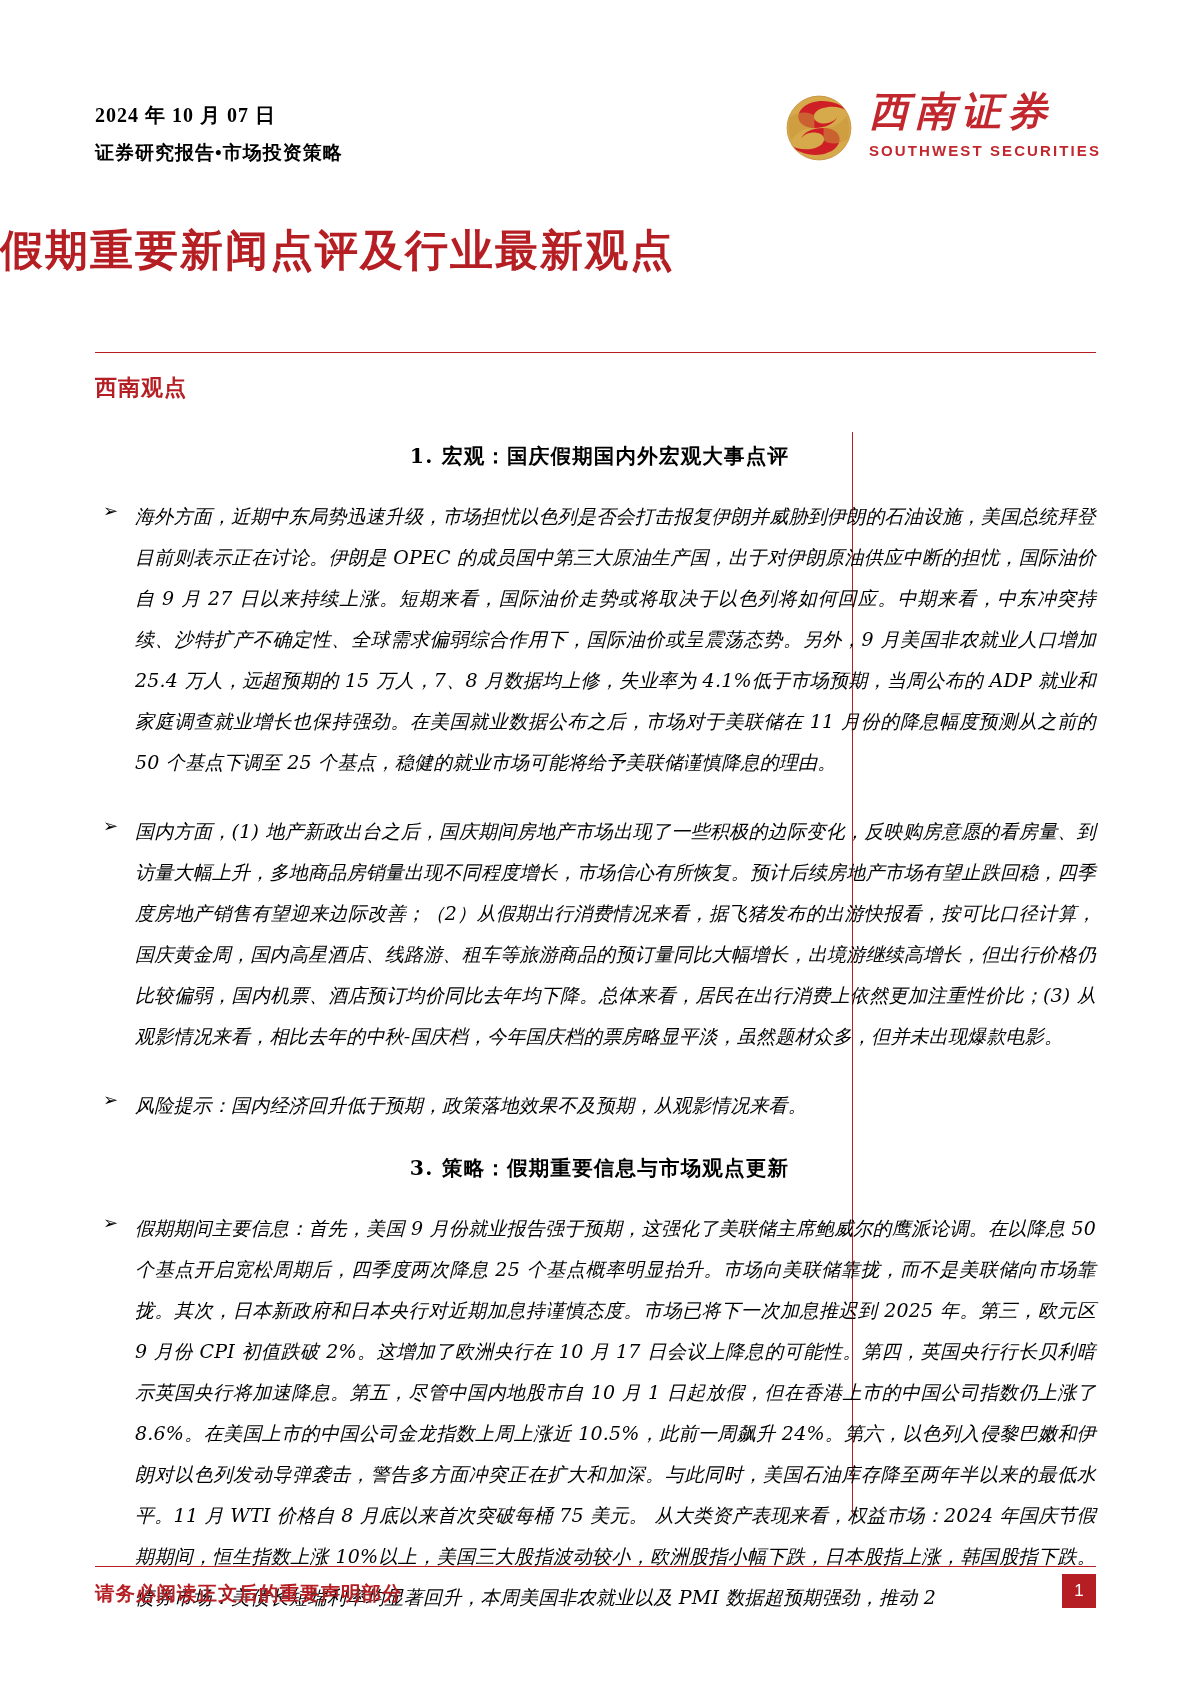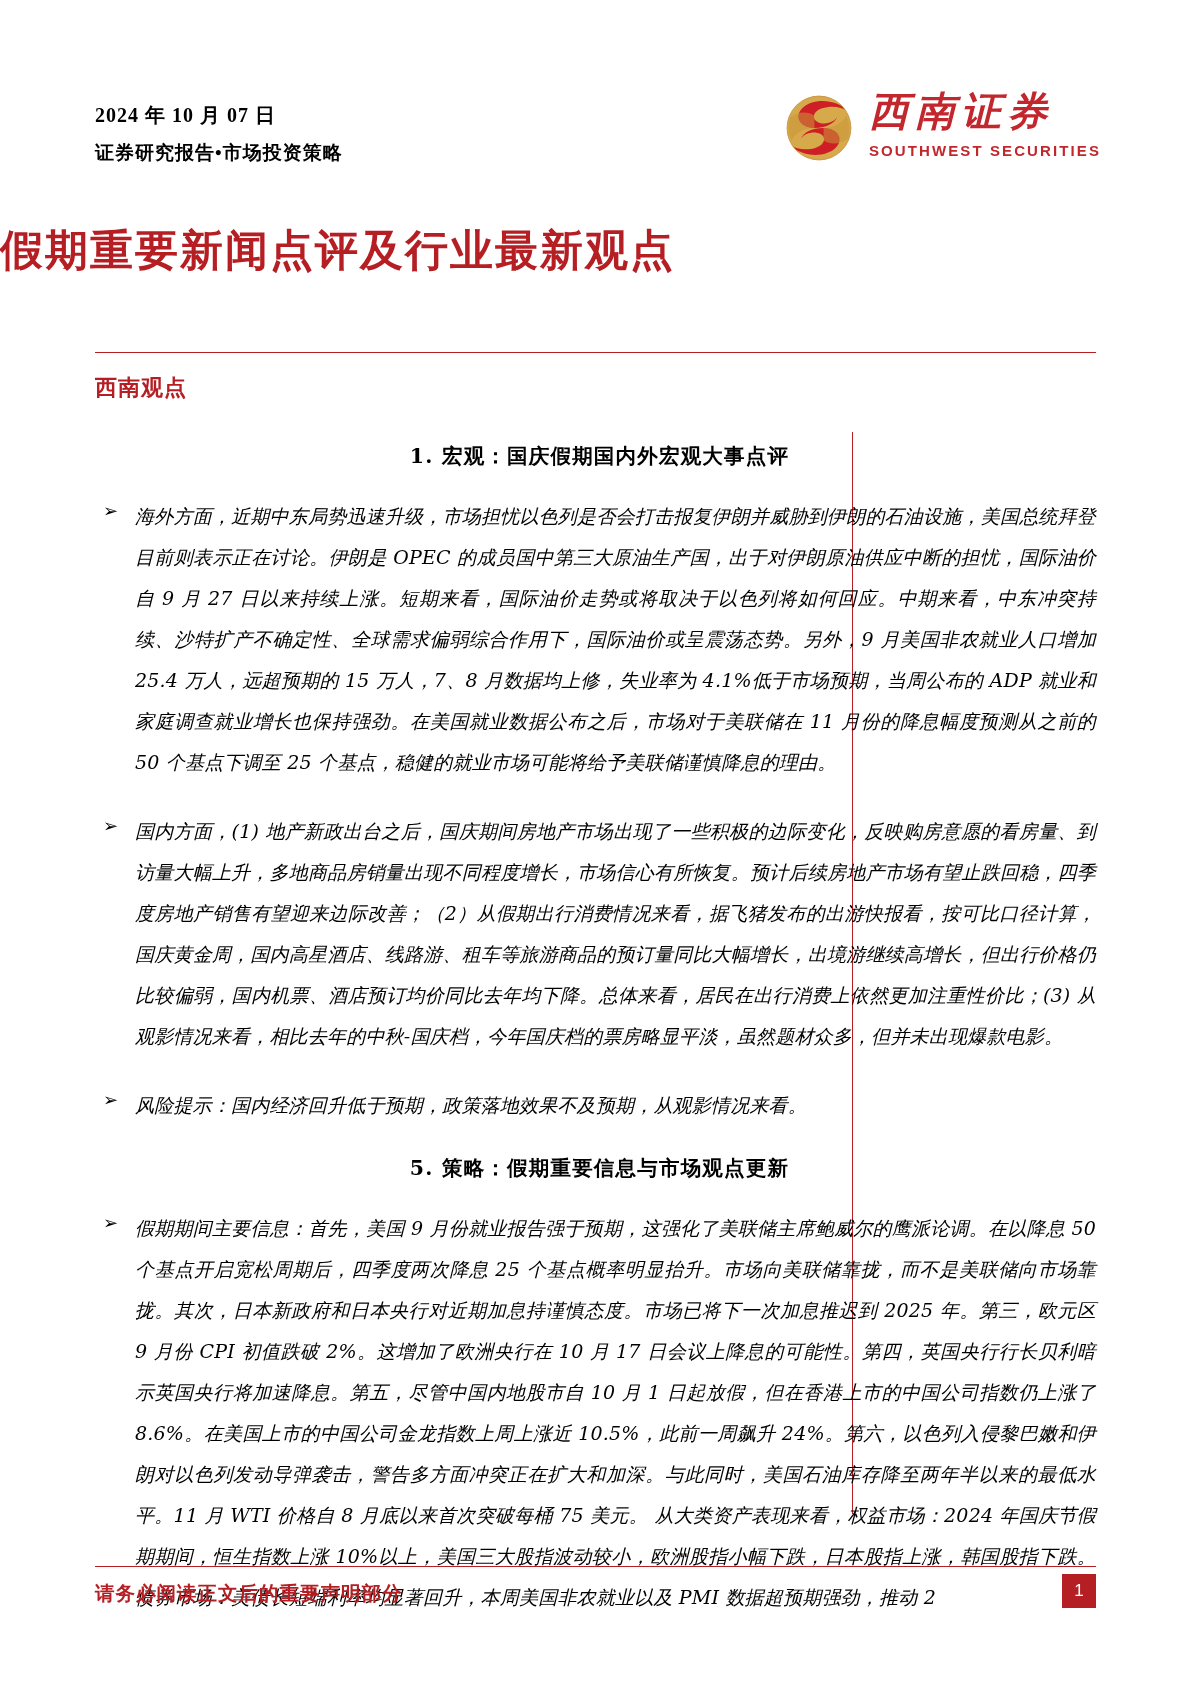--- a/index.html
+++ b/index.html
@@ -282,21 +282,21 @@
     <div class="bullet-block">
       <span class="bullet-marker">➢</span>
       <div class="bullet-text">国内方面，(1) 地产新政出台之后，国庆期间房地产市场出现了一些积极的边际变化，反映购房意愿的看房量、到访量大幅上升，多地商品房销量出现不同程度增长，市场信心有所恢复。预计后续房地产市场有望止跌回稳，四季度房地产销售有望迎来边际改善；（2）从假期出行消费情况来看，据飞猪发布的出游快报看，按可比口径计算，国庆黄金周，国内高星酒店、线路游、租车等旅游商品的预订量同比大幅增长，出境游继续高增长，但出行价格仍比较偏弱，国内机票、酒店预订均价同比去年均下降。总体来看，居民在出行消费上依然更加注重性价比；(3) 从观影情况来看，相比去年的中秋-国庆档，今年国庆档的票房略显平淡，虽然题材众多，但并未出现爆款电影。</div>
     </div>
 
     <div class="bullet-block">
       <span class="bullet-marker">➢</span>
       <div class="bullet-text">风险提示：国内经济回升低于预期，政策落地效果不及预期，从观影情况来看。</div>
     </div>
 
-    <div class="numbered-head">5. 策略：假期重要信息与市场观点更新</div>
+    <div class="numbered-head">3. 策略：假期重要信息与市场观点更新</div>
 
     <div class="bullet-block">
       <span class="bullet-marker">➢</span>
       <div class="bullet-text"><span>假期期间主要信息：首先，美国 9 月份就业报告强于预期，这强化了美联储主席鲍威尔的鹰派论调。在以降息 50 个基点开启宽松周期后，四季度两次降息 25 个基点概率明显抬升。市场向美联储靠拢，而不是美联储向市场靠拢。其次，日本新政府和日本央行对近期加息持谨慎态度。市场已将下一次加息推迟到 2025 年。第三，欧元区 9 月份 CPI 初值跌破 2%。这增加了欧洲央行在 10 月 17 日会议上降息的可能性。第四，英国央行行长贝利暗示英国央行将加速降息。第五，尽管中国内地股市自 10 月 1 日起放假，但在香港上市的中国公司指数仍上涨了 8.6%。在美国上市的中国公司金龙指数上周上涨近 10.5%，此前一周飙升 24%。第六，以色列入侵黎巴嫩和伊朗对以色列发动导弹袭击，警告多方面冲突正在扩大和加深。与此同时，美国石油库存降至两年半以来的最低水平。11 月 WTI 价格自 8 月底以来首次突破每桶 75 美元。 从大类资产表现来看，权益市场：2024 年国庆节假期期间，恒生指数上涨 10%以上，美国三大股指波动较小，欧洲股指小幅下跌，日本股指上涨，韩国股指下跌。债券市场：美债长短端利率均显著回升，本周美国非农就业以及 PMI 数据超预期强劲，推动 2 </span></div>
     </div>
 
   </div>
 
   <div class="footer">
     <div class="footer-rule"></div>

